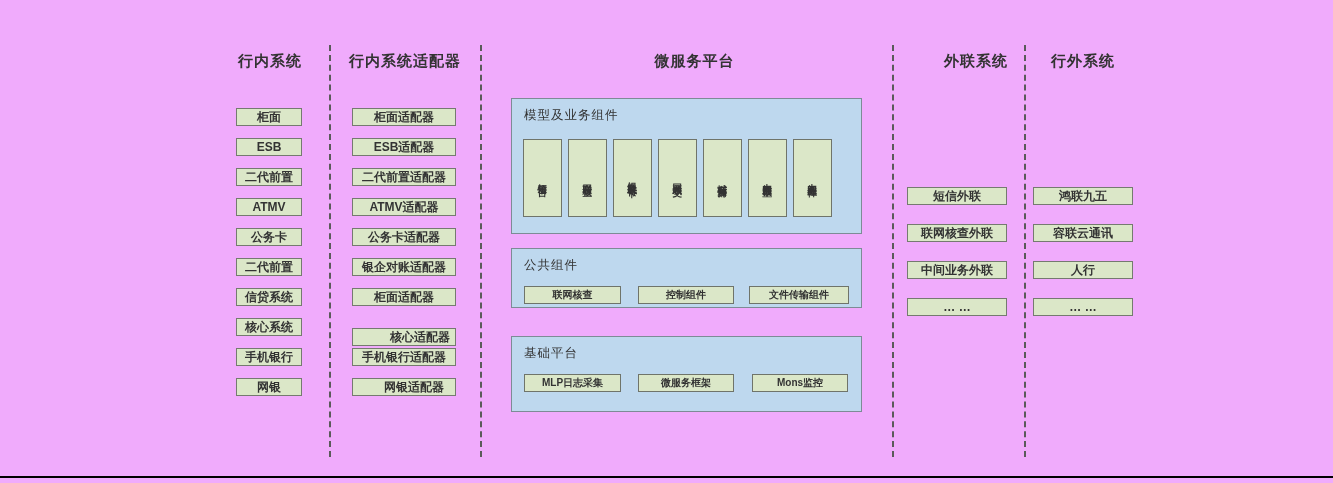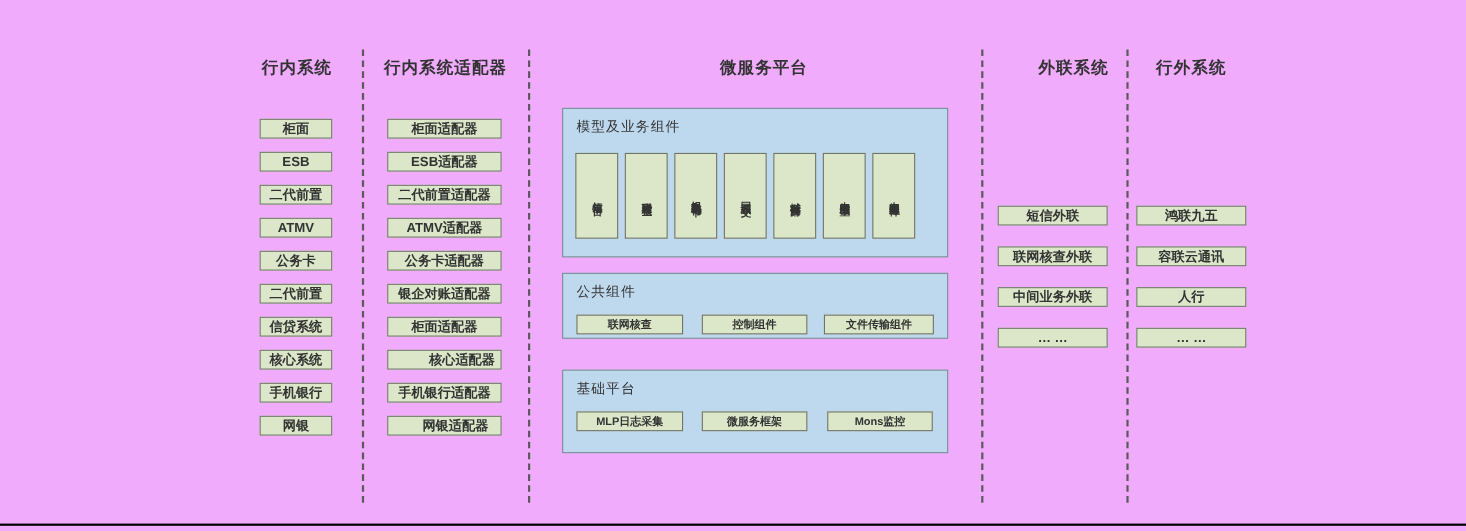--- a/index.html
+++ b/index.html
@@ -81,21 +81,21 @@
   <div class="gbox c1" style="top:348px;">手机银行</div>
   <div class="gbox c1" style="top:378px;">网银</div>
 
   <div class="gbox c2" style="top:108px;">柜面适配器</div>
   <div class="gbox c2" style="top:138px;">ESB适配器</div>
   <div class="gbox c2" style="top:168px;">二代前置适配器</div>
   <div class="gbox c2" style="top:198px;">ATMV适配器</div>
   <div class="gbox c2" style="top:228px;">公务卡适配器</div>
   <div class="gbox c2" style="top:258px;">银企对账适配器</div>
   <div class="gbox c2" style="top:288px;">柜面适配器</div>
-  <div class="gbox c2" style="top:318px;padding-left:32px;">核心适配器</div>
+  <div class="gbox c2" style="top:328px;padding-left:32px;">核心适配器</div>
   <div class="gbox c2" style="top:348px;">手机银行适配器</div>
   <div class="gbox c2" style="top:378px;padding-left:20px;">网银适配器</div>
 
   <div class="panel" style="top:98px;height:136px;">
     <div class="panel-title">模型及业务组件</div>
     <div class="vbox" style="left:11px;">短信平台</div>
     <div class="vbox" style="left:56px;">联网核查</div>
     <div class="vbox" style="left:101px;">银联及银行卡</div>
     <div class="vbox" style="left:146px;">同城票交</div>
     <div class="vbox" style="left:191px;">城商行清算</div>

